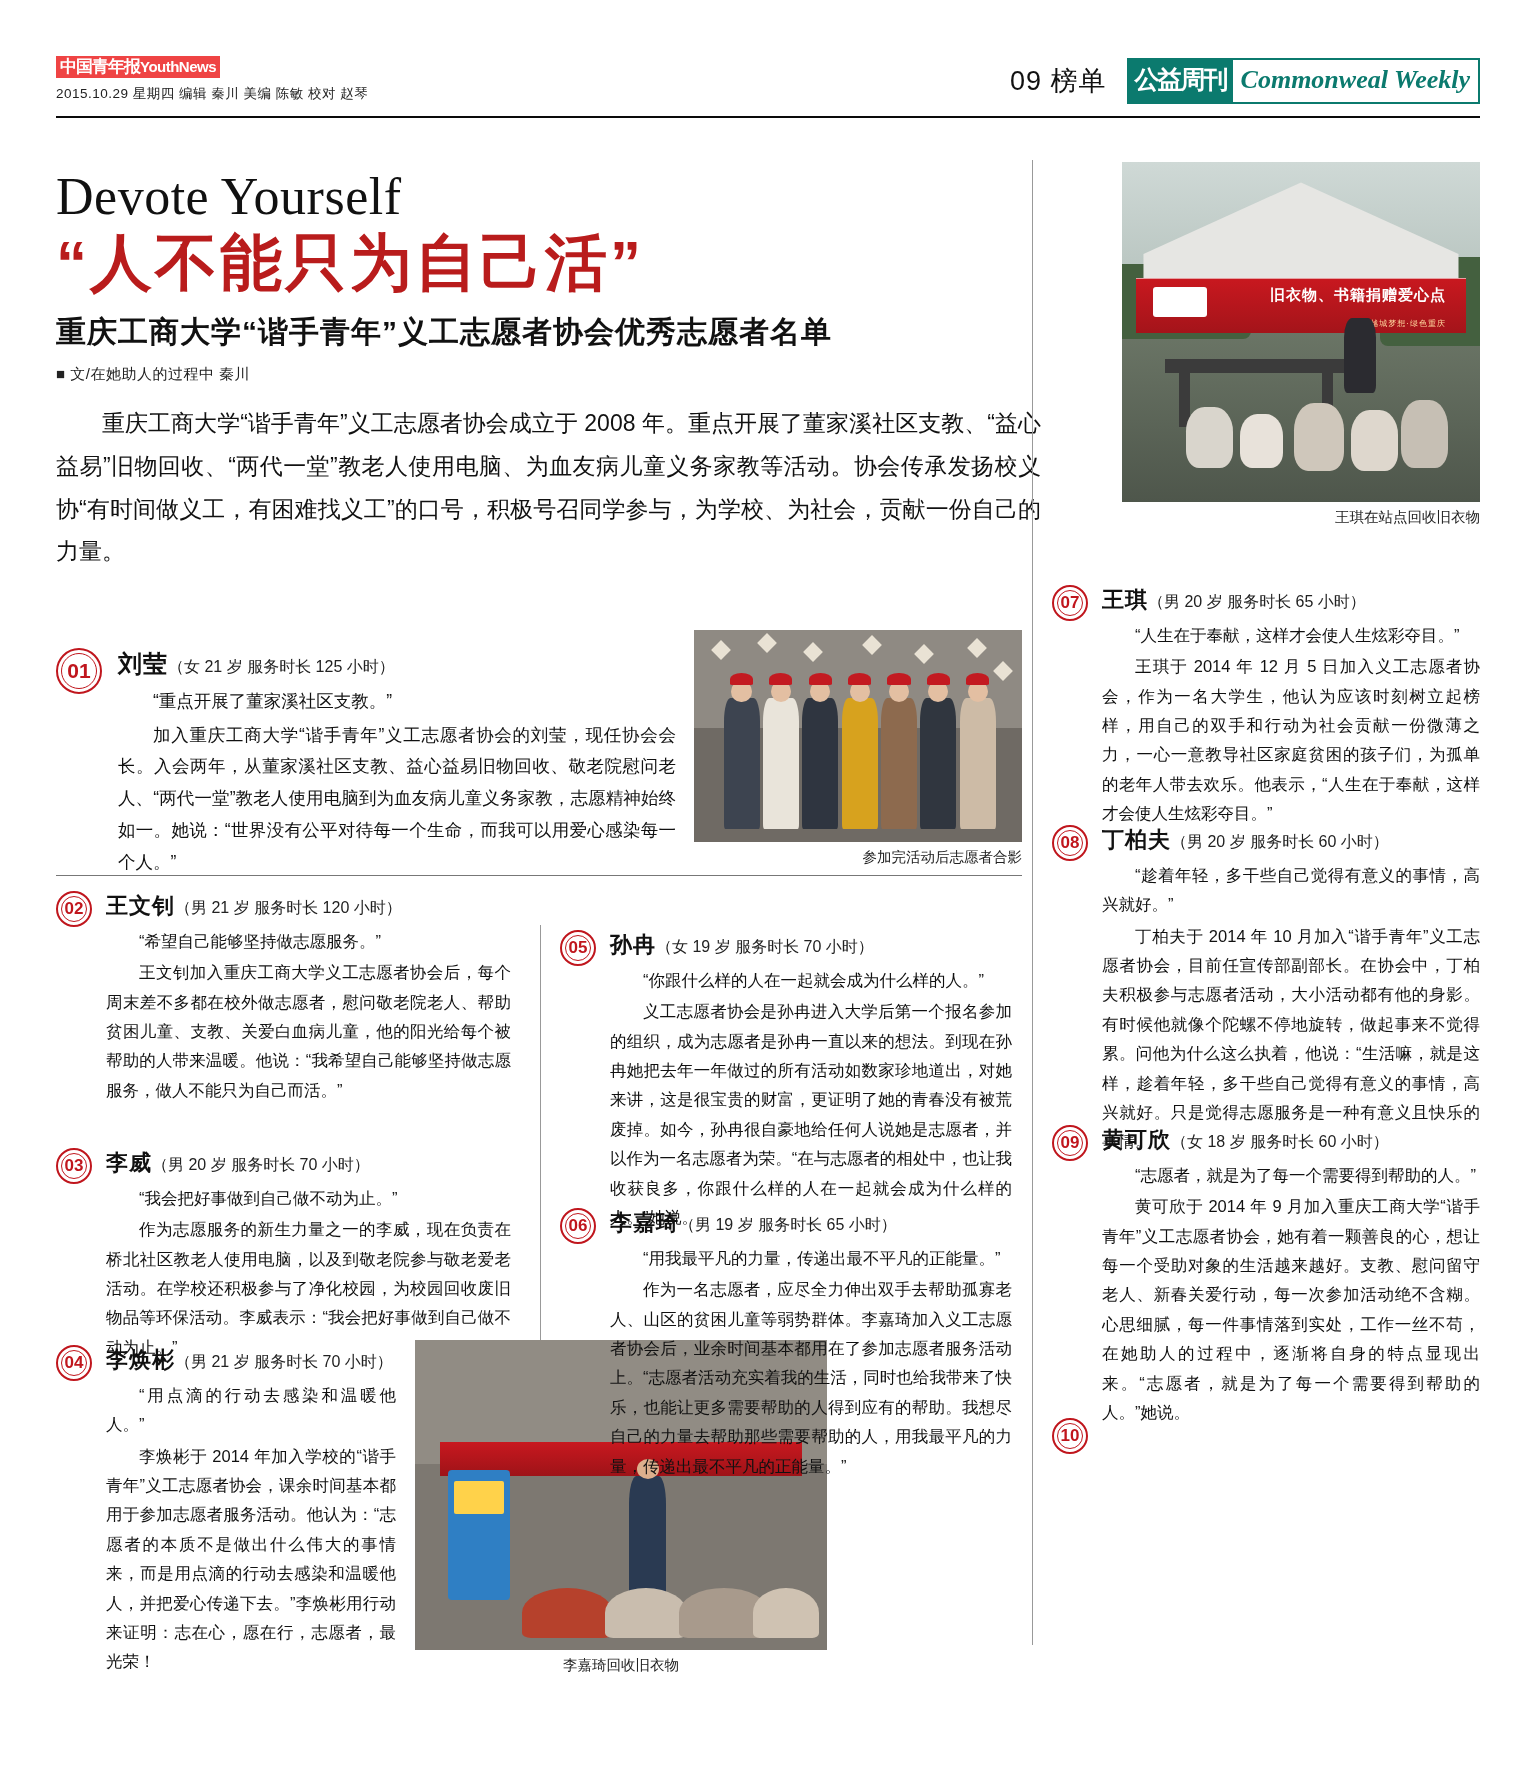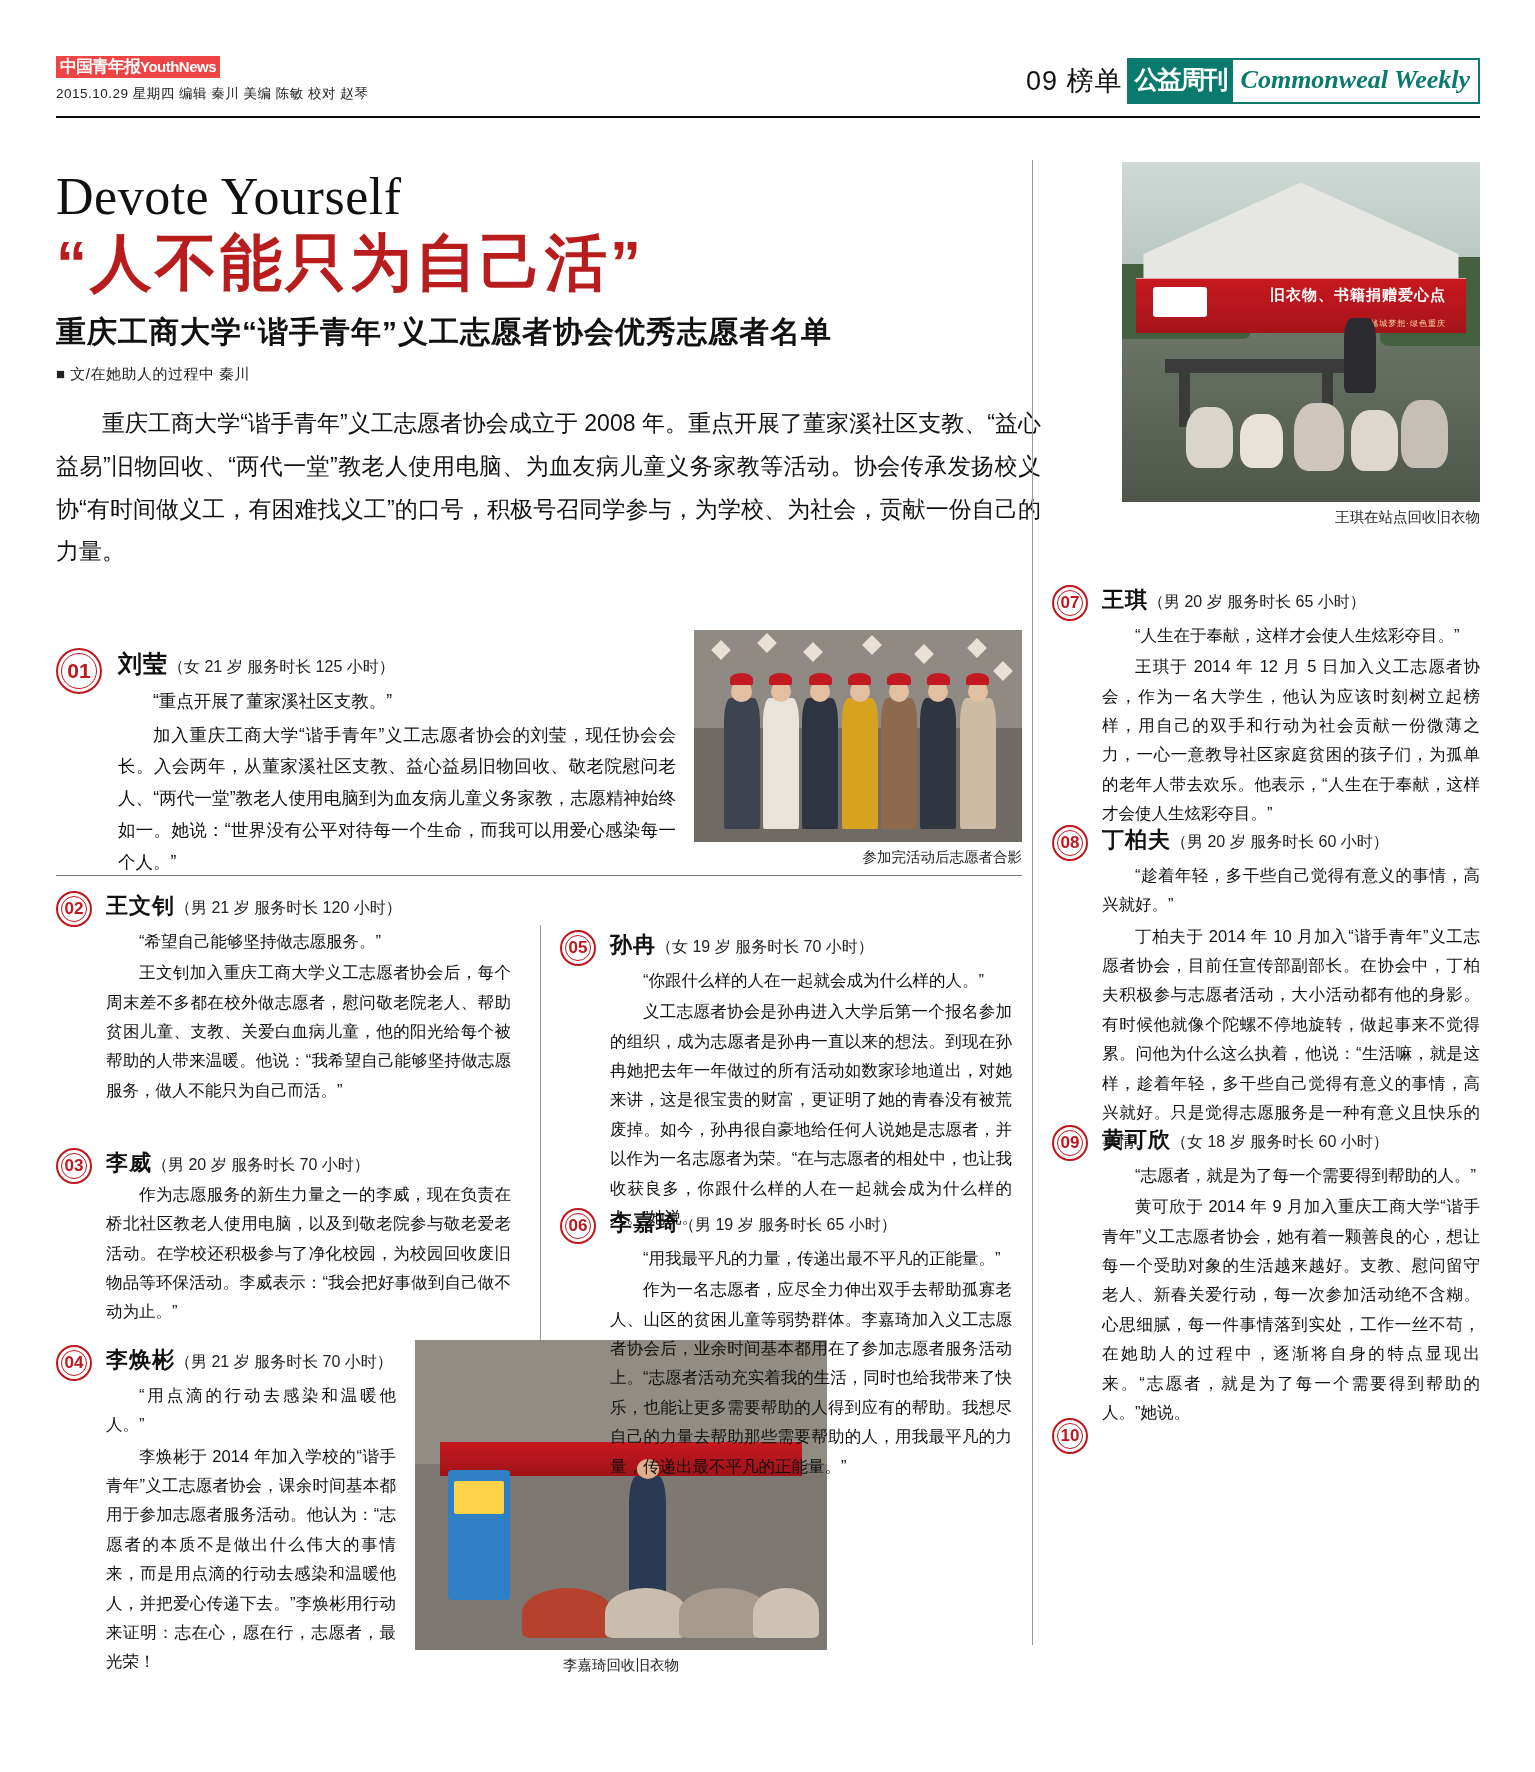--- a/index.html
+++ b/index.html
@@ -57,21 +57,21 @@
     color: #222;
     margin-top: 7px;
     letter-spacing: 0.5px;
   }
   .mast-right {
     position: absolute;
     right: 0;
     top: 2px;
     display: flex;
     align-items: center;
-    gap: 4px;
+    gap: 20px;
   }
   .mast-pageno {
     font-family: "Liberation Sans", sans-serif;
     font-size: 27px;
     font-weight: 500;
     color: #111;
     letter-spacing: 1px;
   }
   .mast-brand {
     display: flex;
@@ -421,20 +421,21 @@
       <span class="entry-name s">王文钊</span><span class="entry-meta">（男 21 岁 服务时长 120 小时）</span>
       <div class="entry-quote s">“希望自己能够坚持做志愿服务。”</div>
       <div class="entry-text s">王文钊加入重庆工商大学义工志愿者协会后，每个周末差不多都在校外做志愿者，慰问敬老院老人、帮助贫困儿童、支教、关爱白血病儿童，他的阳光给每个被帮助的人带来温暖。他说：“我希望自己能够坚持做志愿服务，做人不能只为自己而活。”</div>
     </div>
   </div>
 
   <div class="entry" style="left:56px; top:1148px; width:455px;">
     <div class="num-badge small">03</div>
     <div class="entry-body small">
       <span class="entry-name s">李威</span><span class="entry-meta">（男 20 岁 服务时长 70 小时）</span>
+      <div class="entry-quote s">“我会把好事做到自己做不动为止。”</div>
       <div class="entry-text s">作为志愿服务的新生力量之一的李威，现在负责在桥北社区教老人使用电脑，以及到敬老院参与敬老爱老活动。在学校还积极参与了净化校园，为校园回收废旧物品等环保活动。李威表示：“我会把好事做到自己做不动为止。”</div>
     </div>
   </div>
 
   <div class="entry" style="left:56px; top:1345px; width:340px;">
     <div class="num-badge small">04</div>
     <div class="entry-body small">
       <span class="entry-name s">李焕彬</span><span class="entry-meta">（男 21 岁 服务时长 70 小时）</span>
       <div class="entry-quote s">“用点滴的行动去感染和温暖他人。”</div>
       <div class="entry-text s">李焕彬于 2014 年加入学校的“谐手青年”义工志愿者协会，课余时间基本都用于参加志愿者服务活动。他认为：“志愿者的本质不是做出什么伟大的事情来，而是用点滴的行动去感染和温暖他人，并把爱心传递下去。”李焕彬用行动来证明：志在心，愿在行，志愿者，最光荣！</div>

